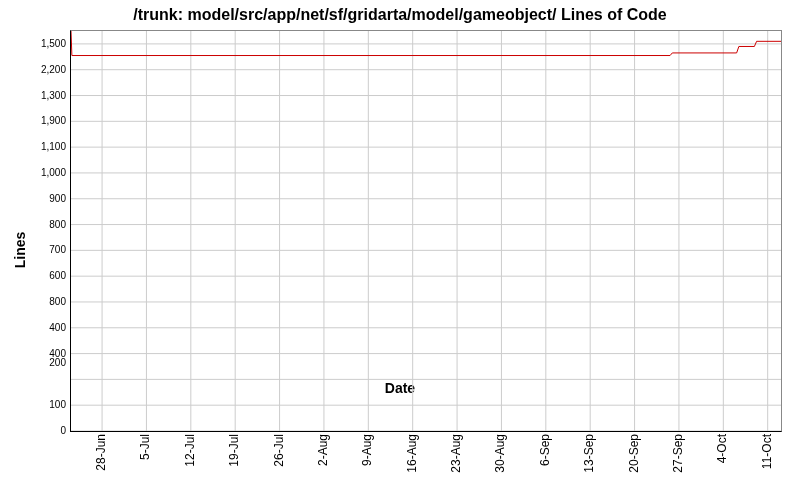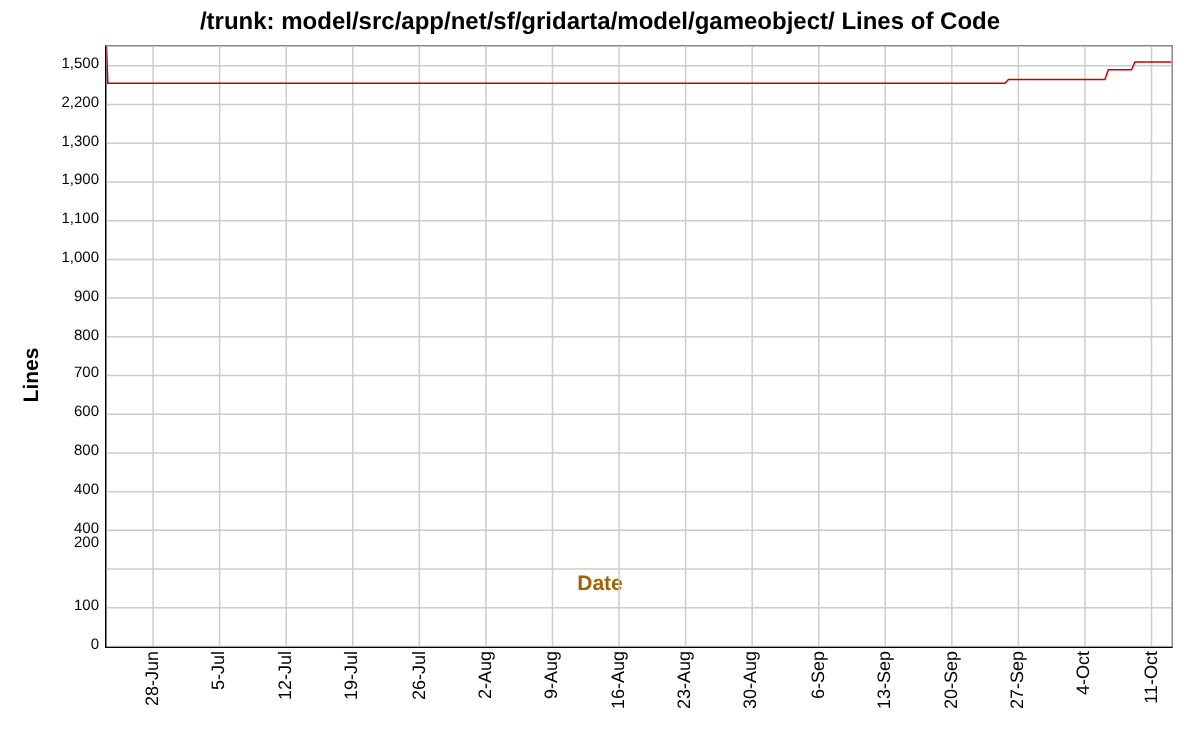--- a/index.html
+++ b/index.html
@@ -36,21 +36,21 @@
     color: #000;
   }
   .xlabel {
     position: absolute;
     bottom: 4px;
     left: 0;
     width: 800px;
     text-align: center;
     font-size: 14px;
     font-weight: bold;
-    color: #a16207;
+    color: #000000;
   }
   .plot-area {
     position: absolute;
     left: 70px;
     top: 30px;
     width: 710px;
     height: 400px;
     border-top: 1px solid #888;
     border-right: 1px solid #888;
     border-bottom: 1px solid #000;

